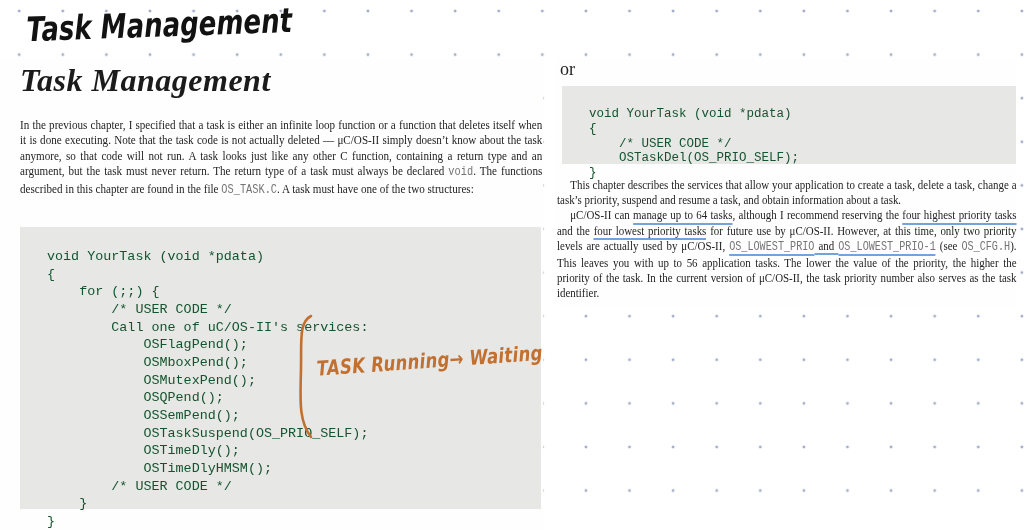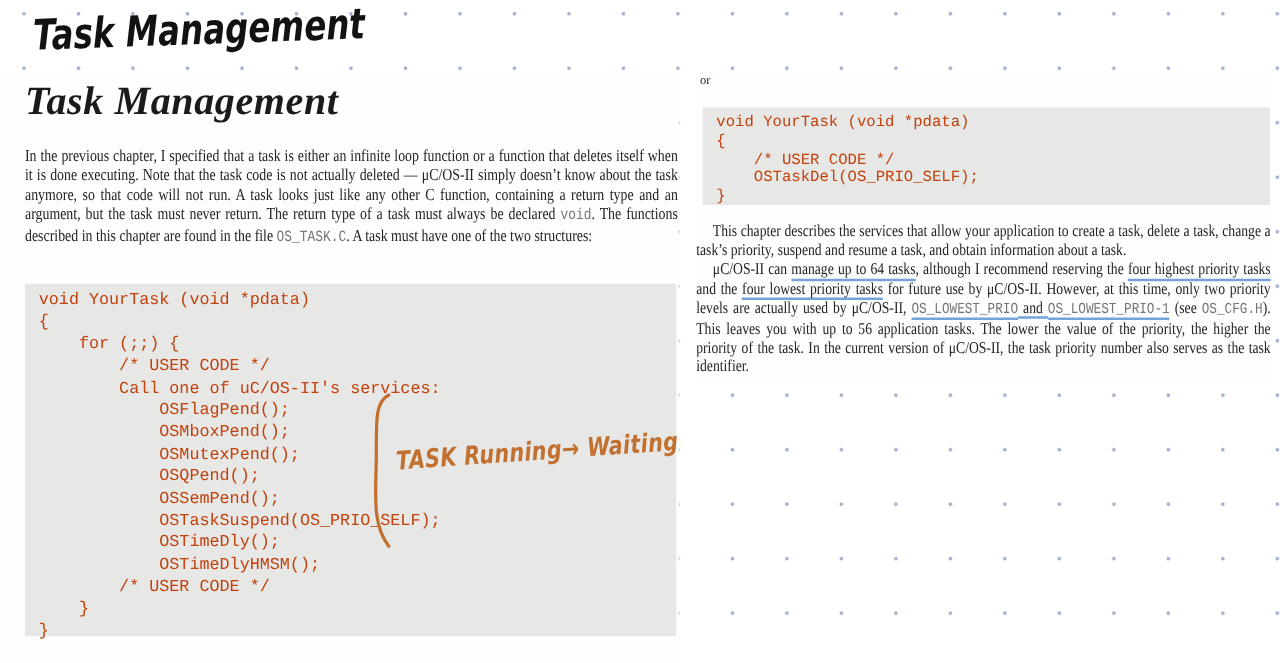--- a/index.html
+++ b/index.html
@@ -30,26 +30,26 @@
   }
   #right-textblock{
     position:absolute;left:1px;top:119px;width:555px;
     font-size:13.2px;line-height:15.2px;transform:scaleX(.828);
   }
   #right-textblock p{margin:0;text-indent:16px;}
   .codeblock{position:absolute;background:#e7e7e6;}
   #left-codeblock{left:20px;top:169px;width:521px;height:282px;}
   #right-codeblock{left:6px;top:28px;width:454px;height:78px;}
   .codeblock pre{
-    margin:0;padding:5px 0 0 11px;
-    font-family:"Liberation Mono", monospace;color:#c2410c;
+    margin:16px;padding:5px 0 0 11px;
+    font-family:"Liberation Mono", monospace;color:#14532d;
   }
   #left-codeblock pre{font-size:13.4px;line-height:17.65px;}
   #right-codeblock pre{font-size:12.5px;line-height:14.8px;}
-  .or-label{position:absolute;left:4px;top:1px;font-size:10px;color:#232323;}
+  .or-label{position:absolute;left:4px;top:1px;font-size:18px;color:#232323;}
 
   .mono{font-family:"Liberation Mono", monospace;font-size:.93em;color:#757575;}
   .hl-underline{border-bottom:2.2px solid #74a3db;padding-bottom:.5px;}
 
   .ink{position:absolute;color:#c2702f;transform-origin:left top;}
   #handwritten-title{
     left:26px;top:10px;color:#121212;
     font-family:"DejaVu Sans", sans-serif;font-style:italic;font-weight:700;
     font-size:26px;white-space:nowrap;
     transform:rotate(-2deg) scaleY(1.3);

